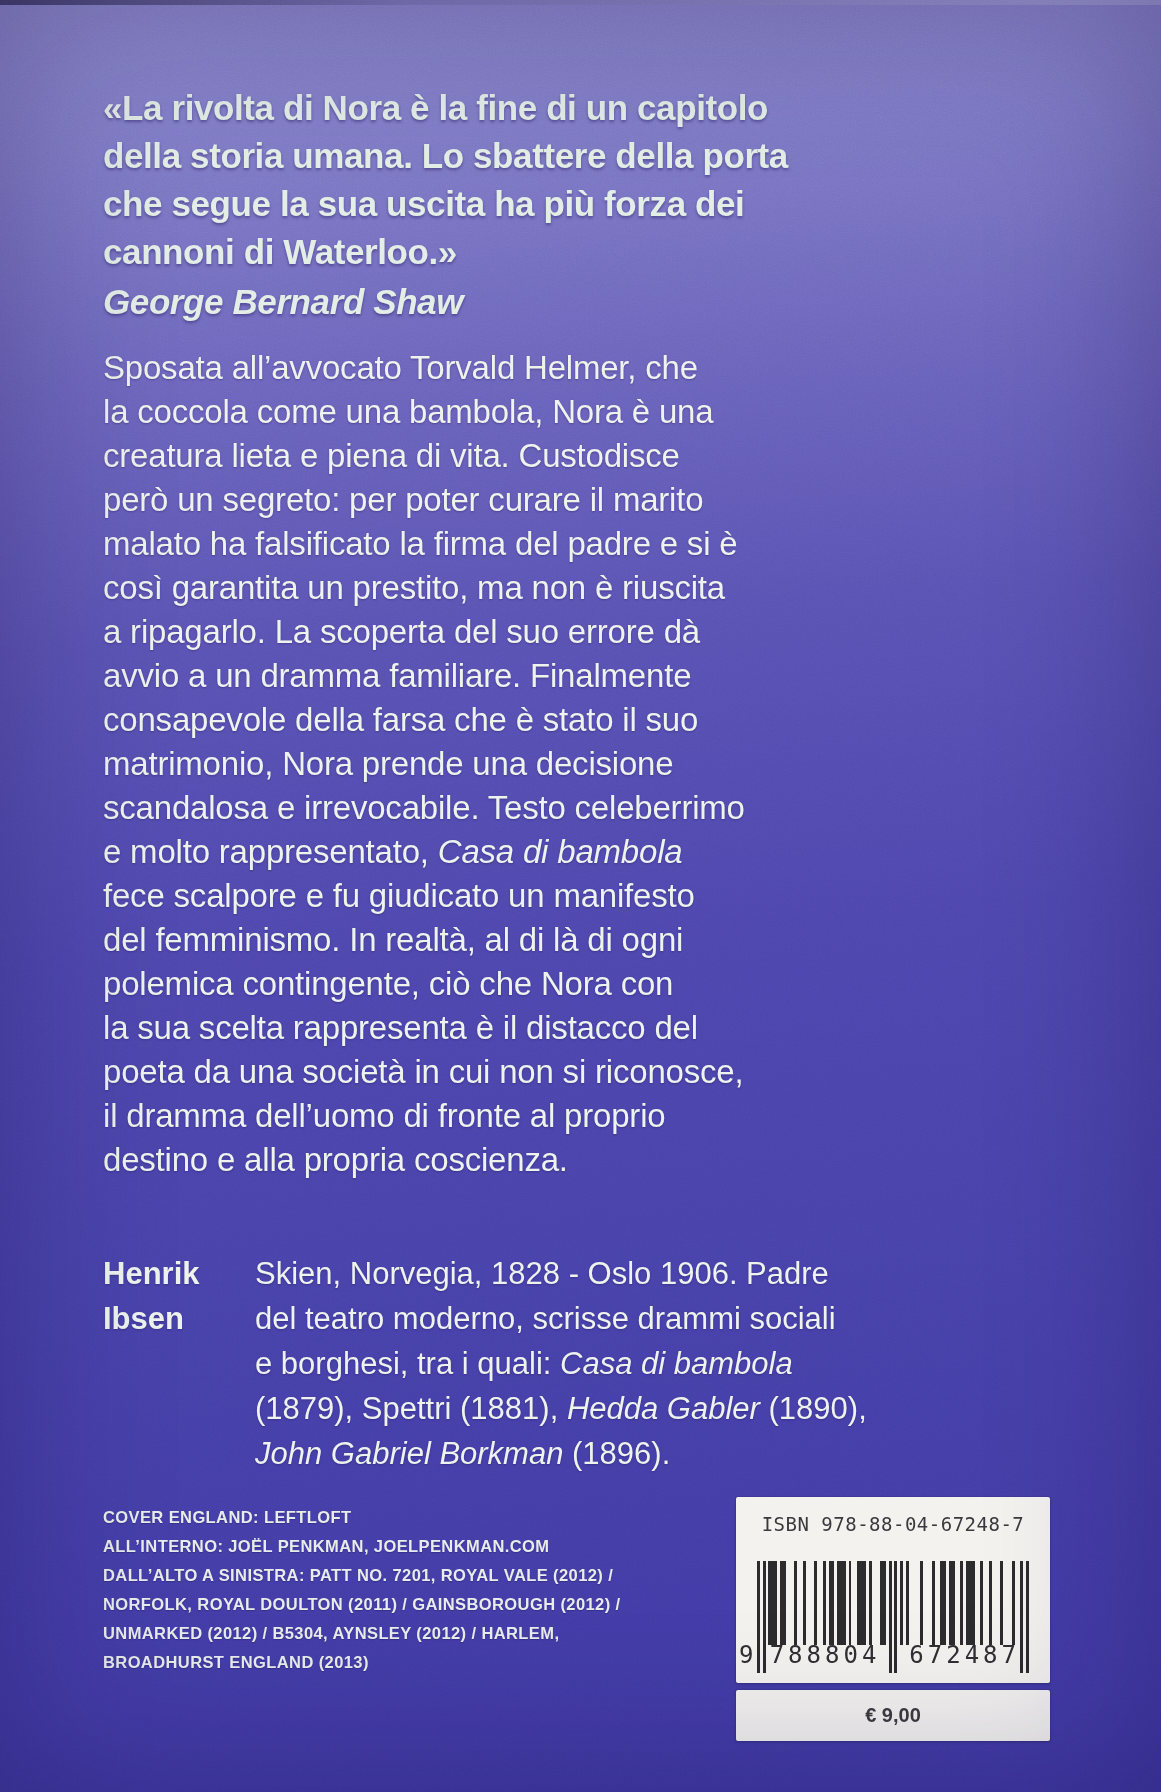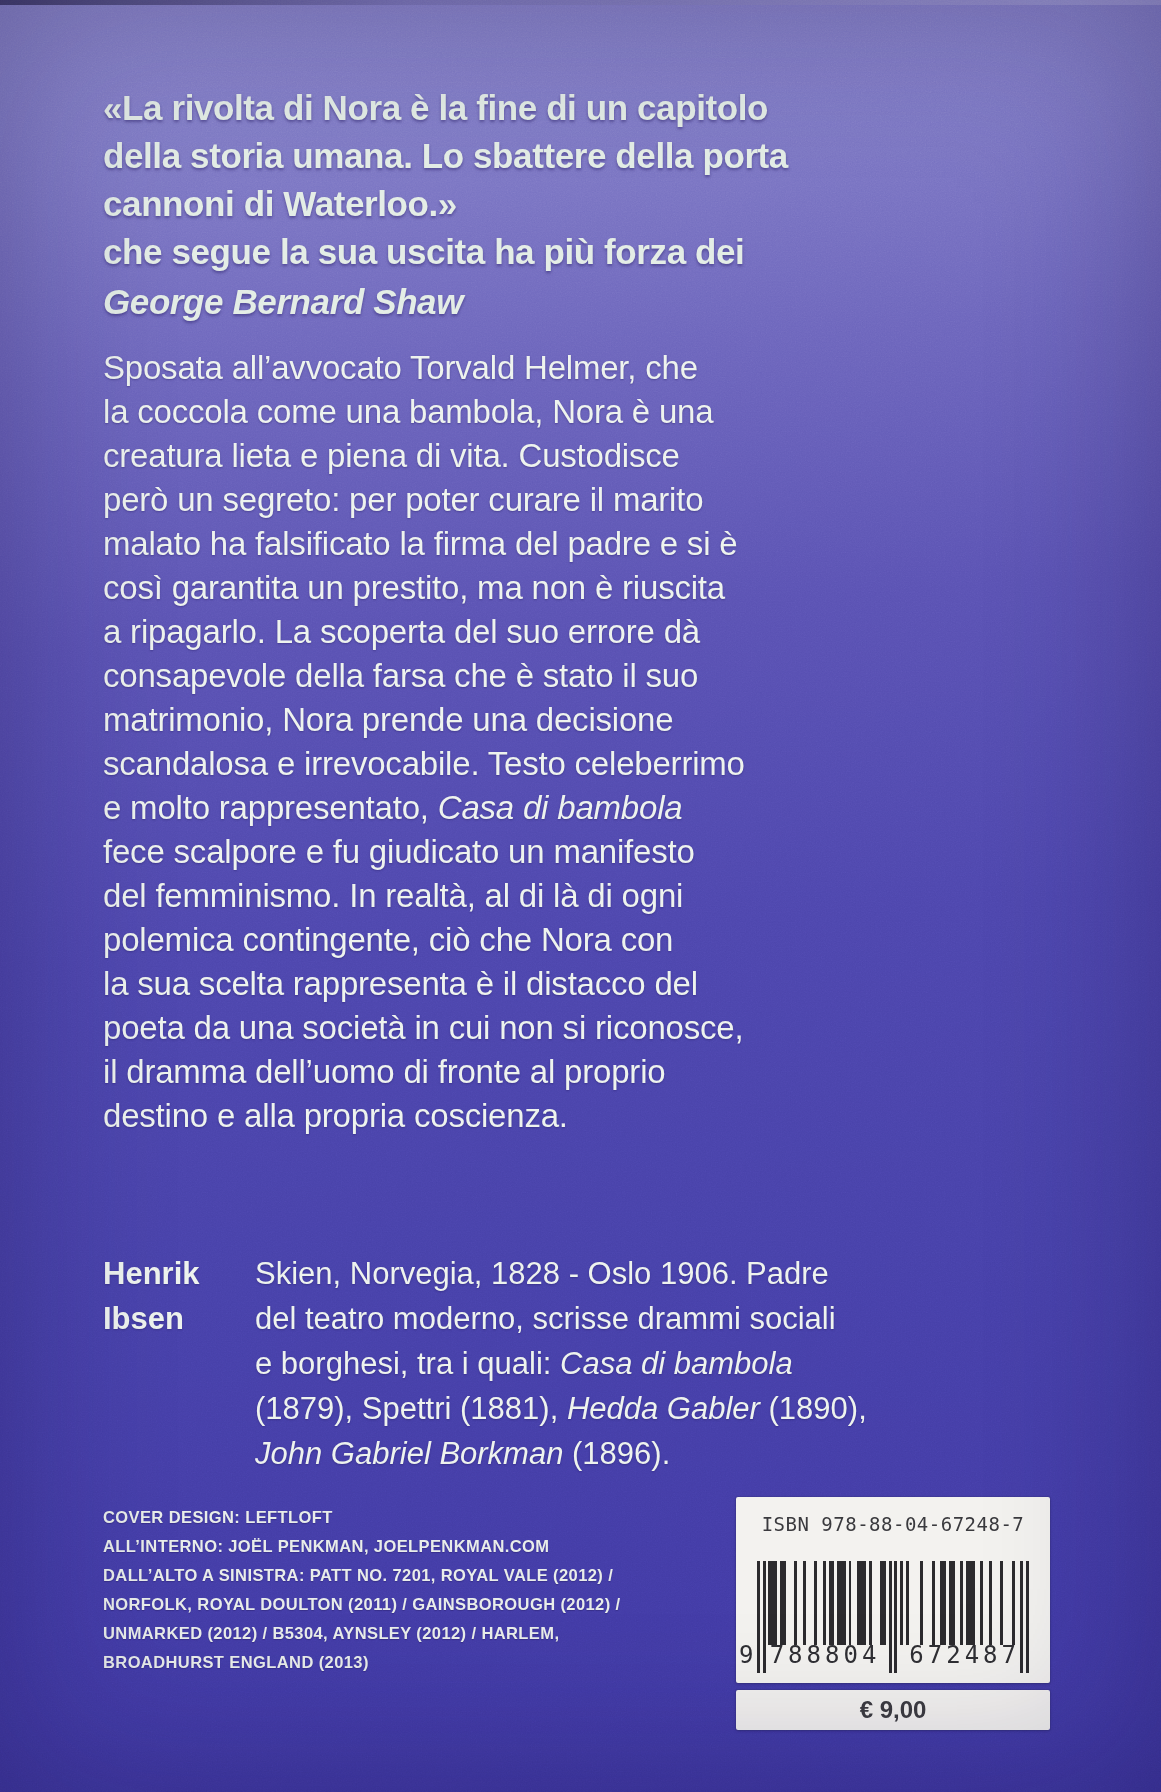--- a/index.html
+++ b/index.html
@@ -57,24 +57,24 @@
   .bars{position:absolute;left:0;top:0;width:272px;height:112px;shape-rendering:crispEdges;}
   .bars rect{fill:#2c2b2e;}
   .digits{position:absolute;left:-18px;top:80px;width:308px;height:30px;
     font-family:"DejaVu Sans Mono",monospace;font-size:24px;color:#2f2f33;}
   .digits span{position:absolute;top:0;}
   .d-first{left:0;}
   .d-left{left:26px;width:120px;text-align:center;letter-spacing:4px;}
   .d-right{left:161px;width:120px;text-align:right;letter-spacing:4px;}
 
   .price-label{
-    position:absolute;left:736px;top:1690px;width:314px;height:40px;
+    position:absolute;left:736px;top:1690px;width:314px;height:51px;
     background:#f3f2ef;border-radius:2px;
     display:flex;align-items:center;justify-content:center;
-    font-size:24px;font-weight:bold;color:#3c3c40;
+    font-size:20px;font-weight:bold;color:#3c3c40;
     box-shadow:0 0 0 1px rgba(50,50,100,.18), 0 1px 3px rgba(20,15,60,.3);
   }
 </style>
 </head>
 <body>
 
 <div class="cover">
 
   <svg class="grain" aria-hidden="true">
     <filter id="grainf">
@@ -82,34 +82,35 @@
       <feColorMatrix type="saturate" values="0"></feColorMatrix>
     </filter>
     <rect width="100%" height="100%" filter="url(#grainf)"></rect>
   </svg>
   <div class="top-edge"></div>
 
   <section class="quote">
     <div>
         <div class="line"><span>«La rivolta di Nora è la fine di un capitolo</span></div>
         <div class="line"><span>della storia umana. Lo sbattere della porta</span></div>
+        <div class="line"><span>che segue la sua uscita ha più forza dei</span></div>
         <div class="line"><span>cannoni di Waterloo.»</span></div>
-        <div class="line"><span>che segue la sua uscita ha più forza dei</span></div>
       </div>
     <div class="attribution line">George Bernard Shaw</div>
   </section>
 
   <section class="synopsis">
       <div class="line"><span>Sposata all’avvocato Torvald Helmer, che</span></div>
       <div class="line"><span>la coccola come una bambola, Nora è una</span></div>
       <div class="line"><span>creatura lieta e piena di vita. Custodisce</span></div>
       <div class="line"><span>però un segreto: per poter curare il marito</span></div>
       <div class="line"><span>malato ha falsificato la firma del padre e si è</span></div>
       <div class="line"><span>così garantita un prestito, ma non è riuscita</span></div>
       <div class="line"><span>a ripagarlo. La scoperta del suo errore dà</span></div>
+      <div class="line"><span>avvio a un dramma familiare. Finalmente</span></div>
       <div class="line"><span>consapevole della farsa che è stato il suo</span></div>
       <div class="line"><span>matrimonio, Nora prende una decisione</span></div>
       <div class="line"><span>scandalosa e irrevocabile. Testo celeberrimo</span></div>
       <div class="line"><span>e molto rappresentato, </span><span class="it">Casa di bambola</span><span></span></div>
       <div class="line"><span>fece scalpore e fu giudicato un manifesto</span></div>
       <div class="line"><span>del femminismo. In realtà, al di là di ogni</span></div>
       <div class="line"><span>polemica contingente, ciò che Nora con</span></div>
       <div class="line"><span>la sua scelta rappresenta è il distacco del</span></div>
       <div class="line"><span>poeta da una società in cui non si riconosce,</span></div>
       <div class="line"><span>il dramma dell’uomo di fronte al proprio</span></div>
@@ -124,21 +125,21 @@
     <div class="bio-text">
         <div class="line"><span>Skien, Norvegia, 1828 - Oslo 1906. Padre</span></div>
         <div class="line"><span>del teatro moderno, scrisse drammi sociali</span></div>
         <div class="line"><span>e borghesi, tra i quali: </span><span class="it">Casa di bambola</span><span></span></div>
         <div class="line"><span>(1879), Spettri (1881), </span><span class="it">Hedda Gabler</span><span> (1890),</span></div>
         <div class="line"><span></span><span class="it">John Gabriel Borkman</span><span> (1896).</span></div>
       </div>
   </section>
 
   <section class="credits">
-      <div class="line"><span>COVER DESIGN: LEFTLOFT</span></div>
+      <div class="line"><span>COVER ENGLAND: LEFTLOFT</span></div>
       <div class="line"><span>ALL’INTERNO: JOËL PENKMAN, JOELPENKMAN.COM</span></div>
       <div class="line"><span>DALL’ALTO A SINISTRA: PATT NO. 7201, ROYAL VALE (2012) /</span></div>
       <div class="line"><span>NORFOLK, ROYAL DOULTON (2011) / GAINSBOROUGH (2012) /</span></div>
       <div class="line"><span>UNMARKED (2012) / B5304, AYNSLEY (2012) / HARLEM,</span></div>
       <div class="line"><span>BROADHURST ENGLAND (2013)</span></div>
     </section>
 
   <div class="barcode-label">
     <div class="isbn">ISBN 978-88-04-67248-7</div>
     <div class="bc-wrap">

